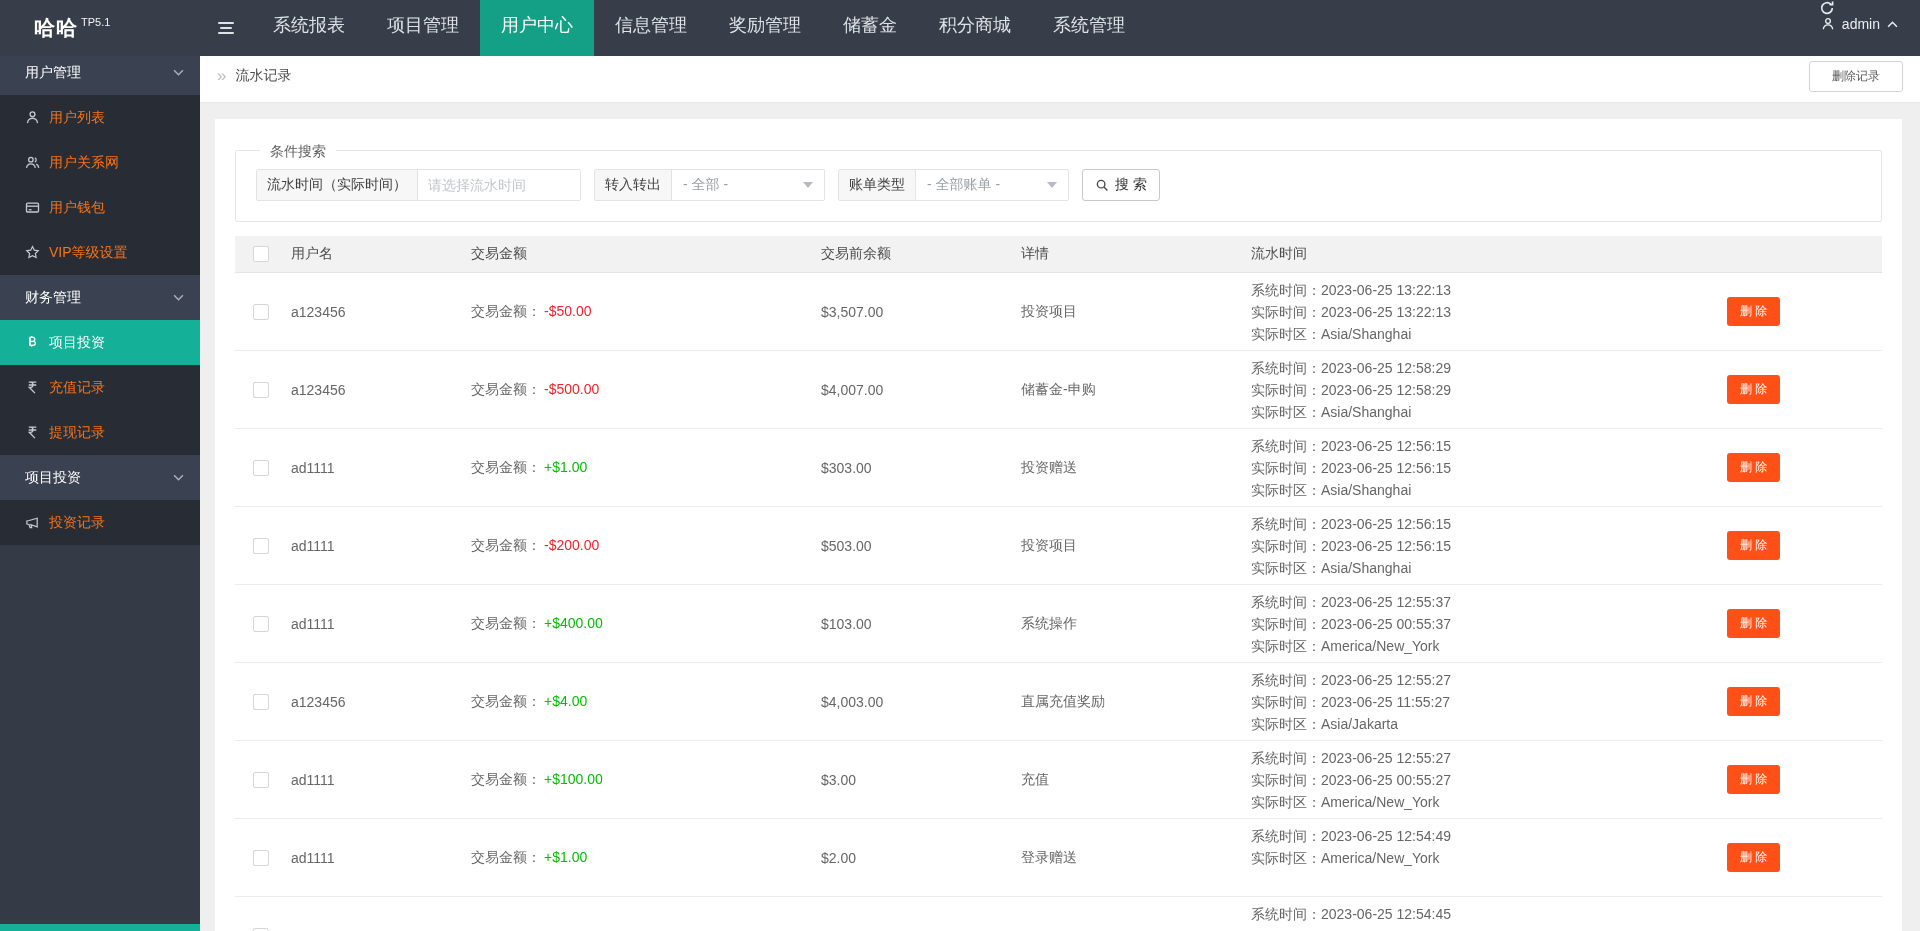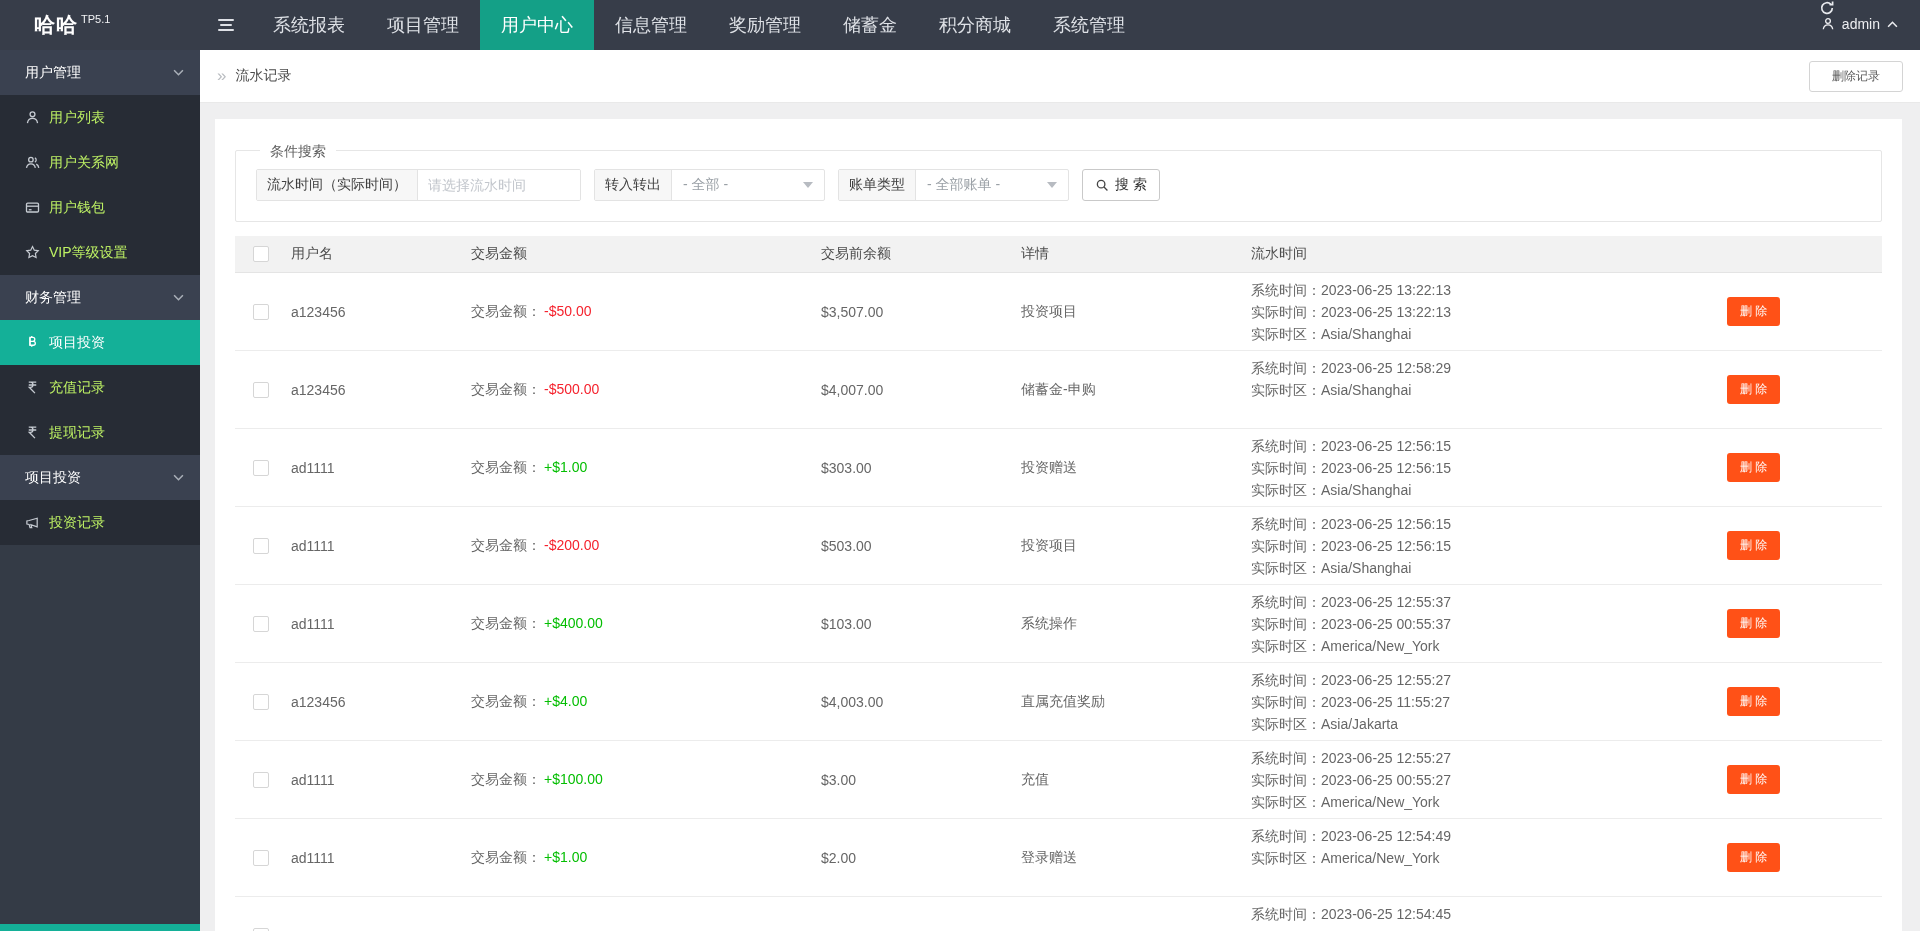--- a/index.html
+++ b/index.html
@@ -6,21 +6,21 @@
   * { box-sizing: border-box; }
   html,body { margin:0; padding:0; }
   body {
     width:1920px; height:931px; overflow:hidden; position:relative;
     font-family:"Liberation Sans","DejaVu Sans",sans-serif;
     background:#efeff0; color:#666;
   }
   svg { display:block; }
 
   
-  .topbar { position:absolute; top:0; left:0; width:1920px; height:50px;
+  .topbar { position:absolute; top:0; left:0; width:1920px; height:56px;
     background:#373d49; display:flex; align-items:stretch; z-index:20; }
   .logo { width:200px; display:flex; align-items:center; padding-left:34px; }
   .logo-text { font-size:21px; font-weight:bold; color:#fff; letter-spacing:1px; }
   .logo-sup { font-size:11px; color:#f2f3f5; margin-left:3px; margin-top:-12px; }
   .burger { width:52px; display:flex; flex-direction:column; align-items:center;
     justify-content:center; gap:3px; cursor:pointer; }
   .burger i { width:16px; height:2px; background:#dfe2e7; border-radius:1px; }
   .burger i.mid { width:12px; }
   .menu { display:flex; }
   .menu-item { padding:0 21px; line-height:50px; font-size:18px; color:#dfe2e7; cursor:pointer; white-space:nowrap; }
@@ -33,21 +33,21 @@
     font-size:14px; color:#edeef1; cursor:pointer; }
 
   
   .sidebar { position:absolute; top:50px; left:0; width:200px; bottom:0;
     background:#343b46; z-index:10; }
   .side-group { height:45px; display:flex; align-items:center;
     padding:0 16px 0 25px; background:#3a4150; color:#fff; font-size:14px; cursor:pointer; }
   .side-group .g-label { flex:1; }
   .side-group .g-caret { color:#aab0b9; }
   .side-item { height:45px; display:flex; align-items:center; gap:9px;
-    padding-left:25px; background:#272c35; color:#bef264; font-size:14px; cursor:pointer; }
+    padding-left:25px; background:#272c35; color:#f97316; font-size:14px; cursor:pointer; }
   .side-item .s-icon { color:#c6cbd2; }
   .side-item.active { background:var(--sidebar-active,#14b098); color:#fff; }
   .side-item.active .s-icon { color:#fff; }
   .side-strip { position:absolute; left:0; bottom:0; width:100%; height:7px;
     background:var(--sidebar-active,#14b098); }
 
   
   .main { position:absolute; left:200px; top:50px; right:0; bottom:0;
     background:#efeff0; overflow:hidden; }
   .crumb-bar { height:53px; background:#fff; border-bottom:1px solid #e9e9e9;
@@ -297,20 +297,21 @@
       <div class="trow">
         <div>
             <span class="cb"></span>
           </div>
         <div>a123456</div>
         <div><span class="amt-label">交易金额：</span><span class="amt" data-tone="neg">-$500.00</span></div>
         <div>$4,007.00</div>
         <div>储蓄金-申购</div>
         <div class="cell-times">
           <div>系统时间：2023-06-25 12:58:29</div>
+            <div>实际时间：2023-06-25 12:58:29</div>
             <div>实际时区：Asia/Shanghai</div>
         </div>
         <div class="cell-action">
             <button class="del-btn">删 除</button>
           </div>
       </div>
 
       <div class="trow">
         <div>
             <span class="cb"></span>

